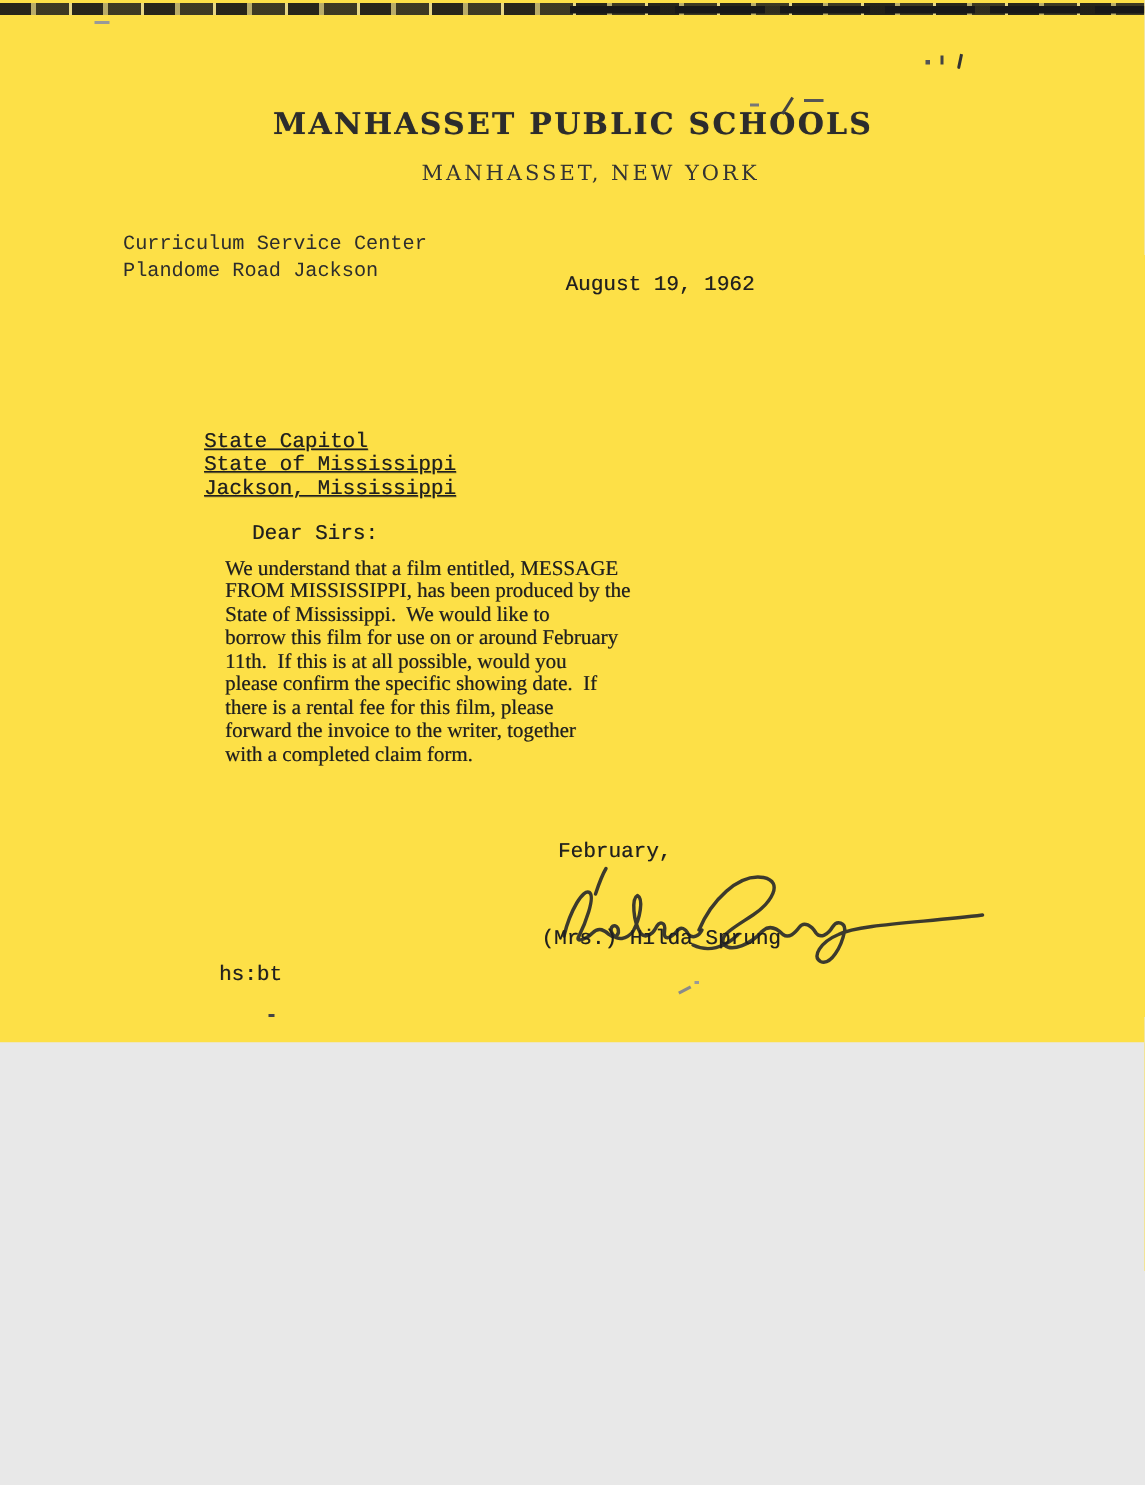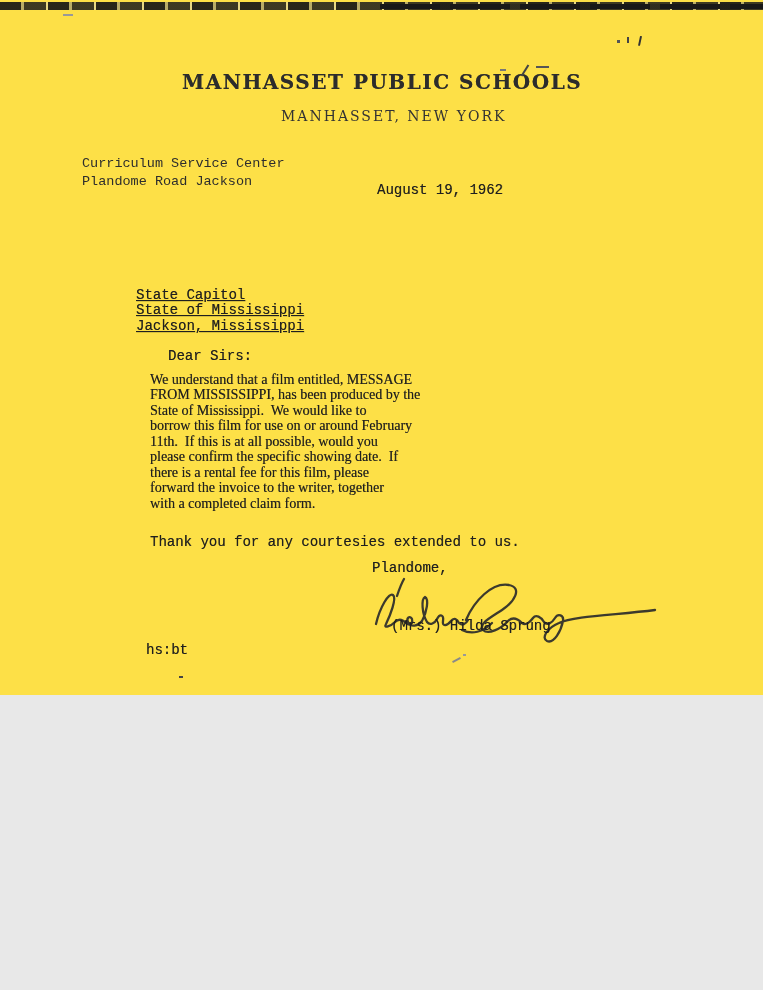--- a/index.html
+++ b/index.html
@@ -50,21 +50,21 @@
     position:absolute;font-family:"Liberation Mono",monospace;
     font-size:14px;line-height:15.45px;color:#1f1f1f;white-space:pre;
     text-shadow:.3px .3px .4px rgba(25,25,25,.55);
   }
   .date{left:377px;top:183px;}
   .addr{left:136px;top:288px;text-decoration:underline;}
   .salut{left:168px;top:349px;}
   .bodytext{left:150px;top:372px;font-family:Liberation Serif, serif;}
   .thanks{left:150px;top:535px;}
   .sincerely{left:372px;top:561px;}
-  .typedname{left:391px;top:619px;}
+  .typedname{left:361px;top:619px;}
   .initials{left:146px;top:643px;}
   
   .signature{position:absolute;left:366px;top:573px;}
   .signature path{fill:none;stroke:#2b2b2b;stroke-width:2.3;stroke-linecap:round;stroke-linejoin:round;opacity:.92;}
   
   .stamp-wrap{position:absolute;left:440px;top:759px;width:158px;height:158px;
     transform:rotate(-3deg);filter:blur(.35px) contrast(1.05);}
   .stamp-wrap text{font-family:"Liberation Sans",sans-serif;fill:#3f3f3f;}
   .st-received{font-size:21px;font-weight:bold;letter-spacing:3px;opacity:.82;}
   .st-date{font-size:13px;letter-spacing:2px;opacity:.42;}
@@ -93,22 +93,21 @@
   <div class="tw salut">Dear Sirs:</div>
   <div class="tw bodytext">We understand that a film entitled, MESSAGE
 FROM MISSISSIPPI, has been produced by the
 State of Mississippi.  We would like to
 borrow this film for use on or around February
 11th.  If this is at all possible, would you
 please confirm the specific showing date.  If
 there is a rental fee for this film, please
 forward the invoice to the writer, together
 with a completed claim form.</div>
-  <div class="tw thanks">Thank you for any courtesies extended to us.</div>
-  <div class="tw sincerely">Plandome,</div>
+  <div class="tw sincerely">February,</div>
 
   <svg class="signature" width="300" height="74" viewBox="0 0 300 74" aria-label="Hilda Sprung signature">
     <path d="M38 6 C35 11 33 17 31 23"></path>
     <path d="M10 51 C14 34 23 19 27 22 C31 25 24 43 20 51 C17 56 25 53 29 49 C33 45 37 47 40 50 C45 54 47 49 46 46 C44 42 40 45 42 49 C45 55 52 53 56 48 C61 39 63 26 59 24 C55 26 56 41 61 49 C64 53 69 50 71 46 C74 40 78 42 77 48 C76 54 81 53 85 48 C88 44 91 46 93 50 C96 53 100 51 102 47"></path>
     <path d="M100 47 C108 28 126 9 143 12 C157 15 148 29 136 37 C124 45 112 51 117 57 C122 62 135 56 142 48 C147 43 152 46 156 50 C160 53 164 49 167 45 C170 41 175 44 178 49 C181 53 186 50 189 45 C192 40 198 42 197 48 C195 58 188 71 181 68 C175 65 181 55 193 50 C207 43 250 42 289 37"></path>
     <path d="M96 57 C106 62 117 59 126 50"></path>
   </svg>
 
   <div class="tw typedname">(Mrs.) Hilda Sprung</div>
   <div class="tw initials">hs:bt</div>

